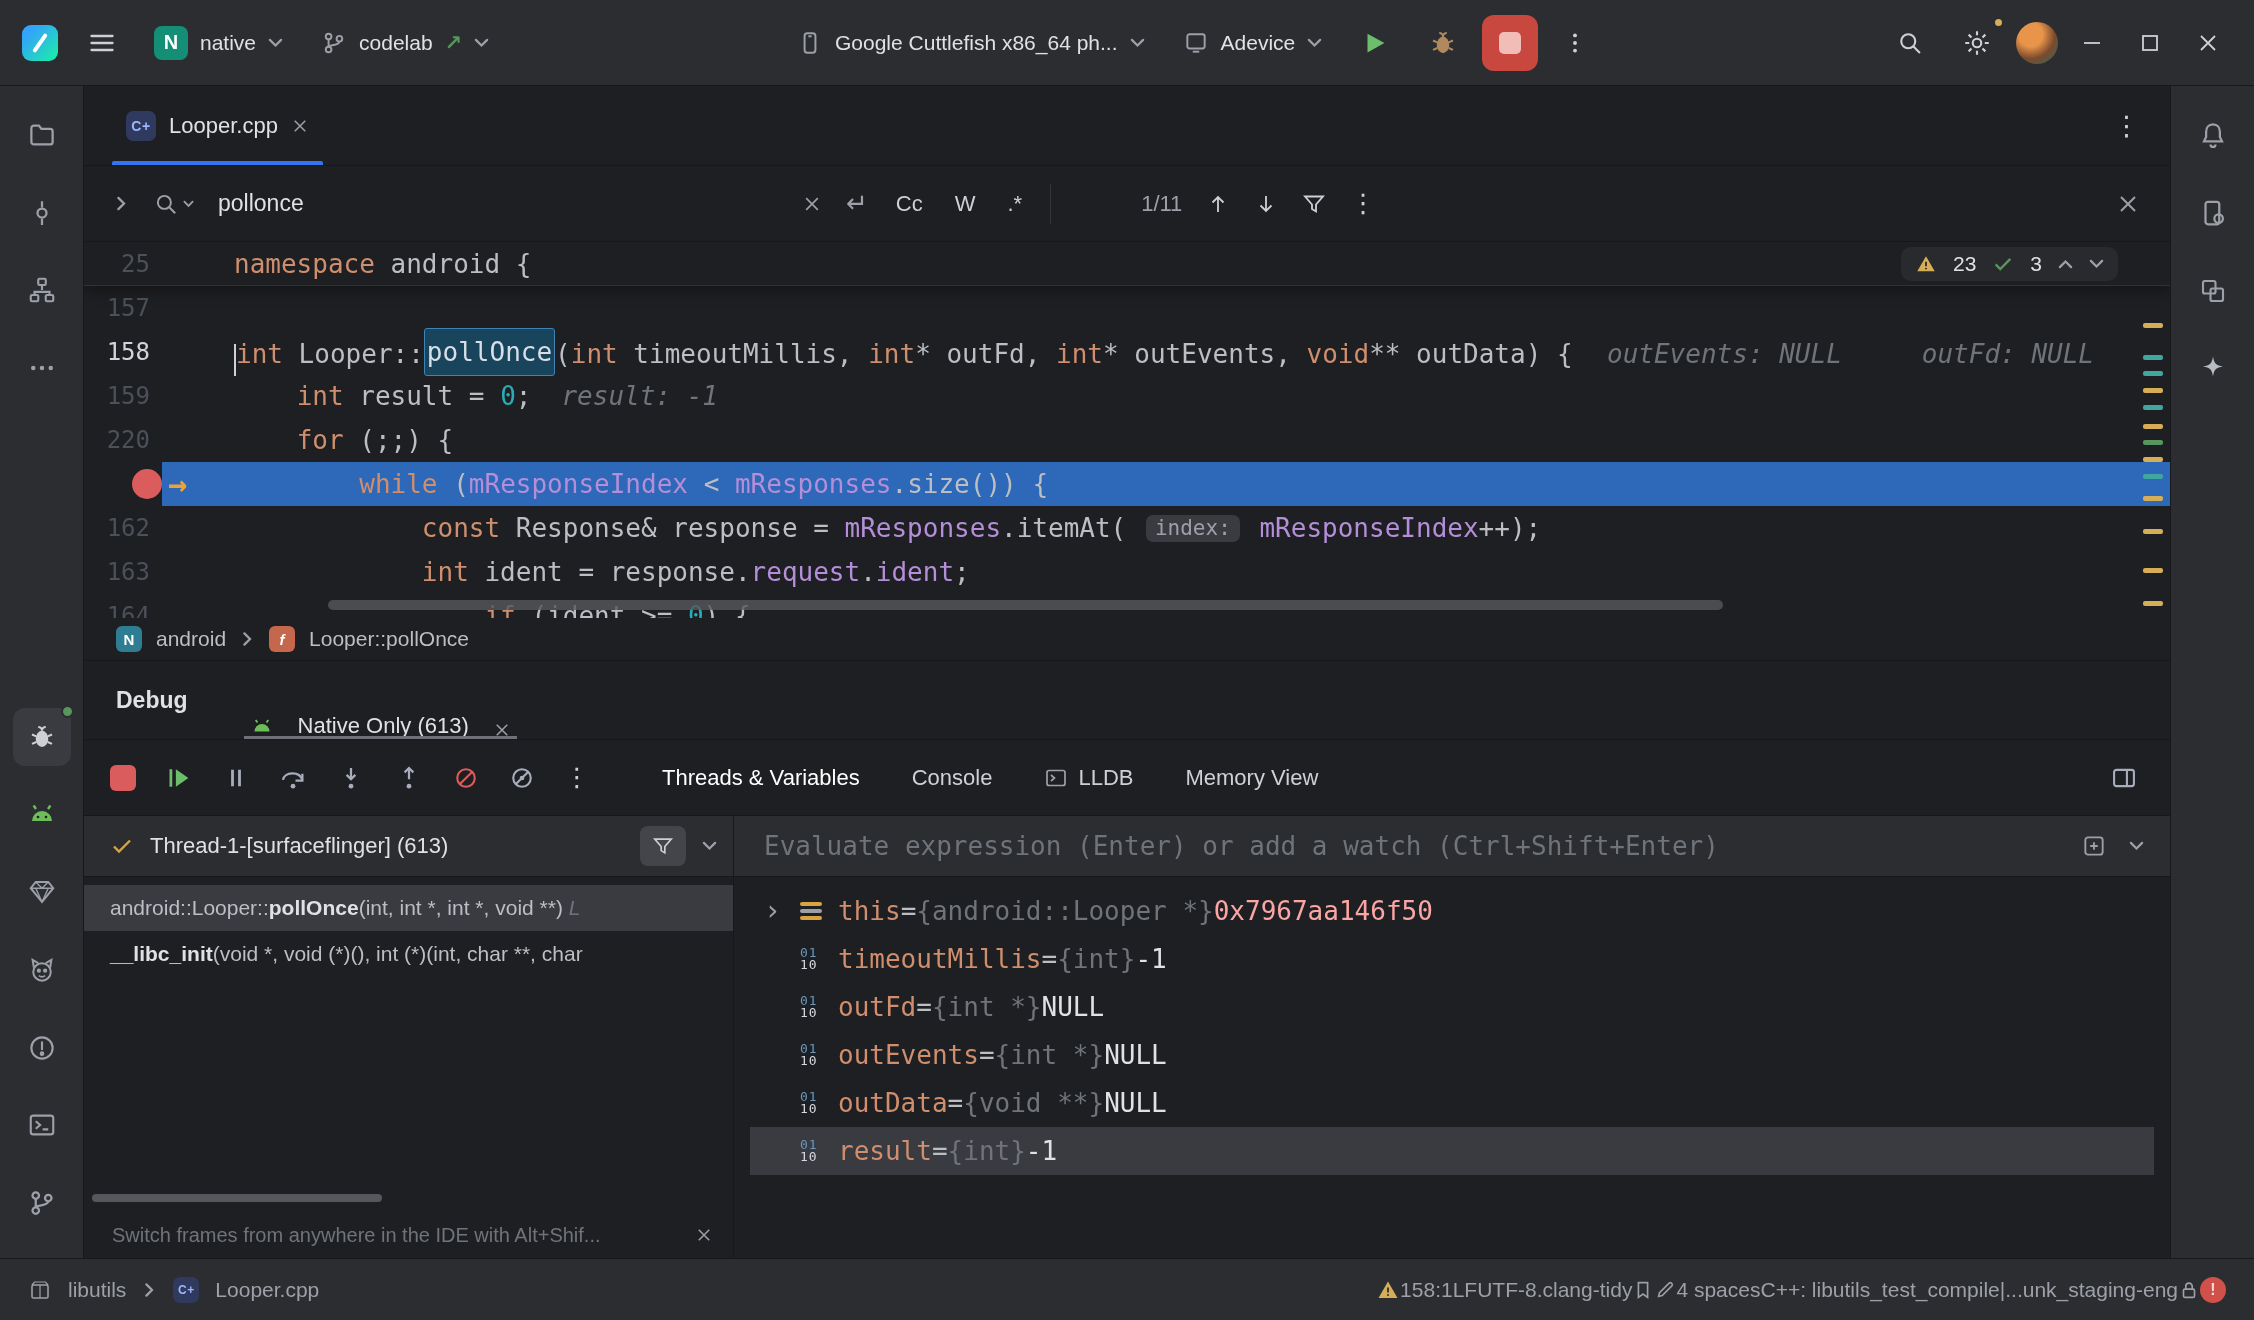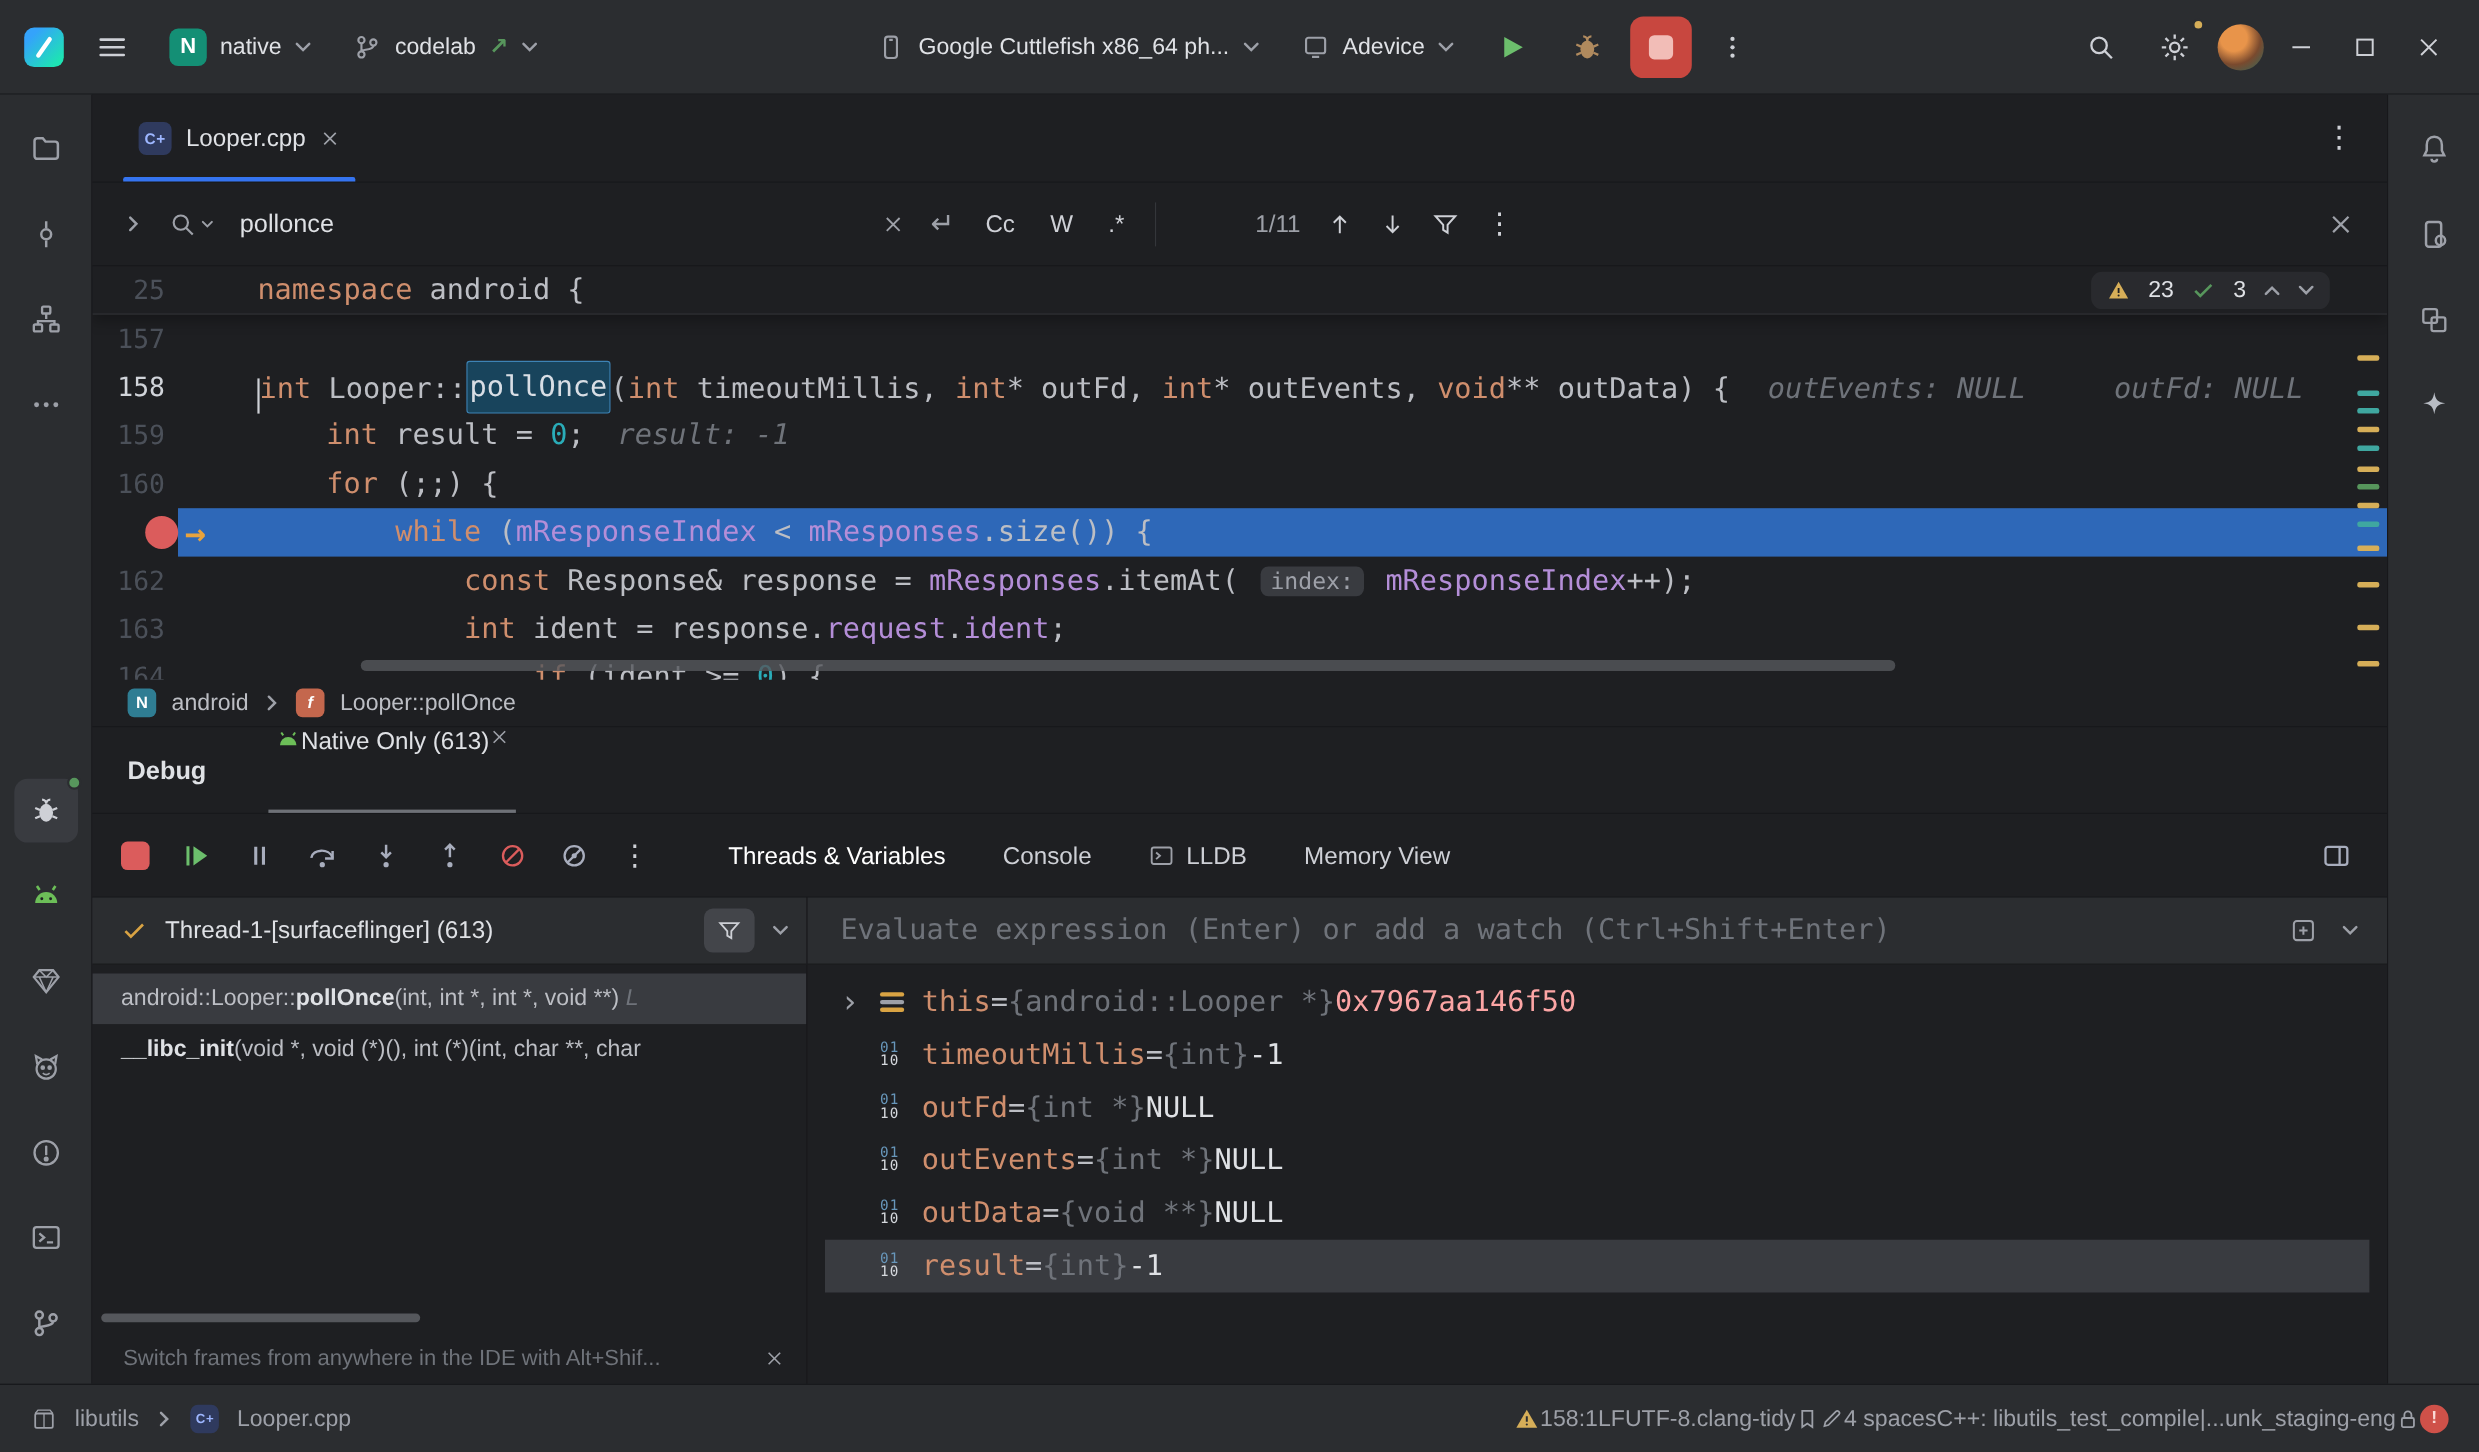--- a/index.html
+++ b/index.html
@@ -82,21 +82,21 @@
 
   
   .breadcrumbs{height:43px;display:flex;align-items:center;gap:14px;padding:0 32px;border-bottom:1px solid #17181b;flex:none;font-size:21px;color:#bcbec4}
   .bc-ic{width:26px;height:26px;border-radius:6px;color:#fff;font-size:15px;font-weight:bold;display:flex;align-items:center;justify-content:center}
   .bc-n{background:#2f7d93}
   .bc-f{background:#c4674d;font-style:italic}
 
   
   .debug-header{height:79px;display:flex;align-items:center;gap:56px;padding:0 32px;border-bottom:1px solid #17181b;flex:none}
   .dbg-title{font-size:23px;font-weight:600;color:#dfe1e5}
-  .session-tab{position:relative;height:100%;display:flex;align-items:flex-start;gap:0;color:#dfe1e5;font-size:22px;padding:0 6px}
+  .session-tab{position:relative;height:100%;display:flex;align-items:flex-end;gap:24px;color:#dfe1e5;font-size:22px;padding:0 6px}
   .session-underline{position:absolute;left:0;right:0;bottom:0;height:3px;background:#6e7177}
 
   
   .debug-toolbar{height:76px;display:flex;align-items:center;gap:28px;padding:0 26px;border-bottom:1px solid #17181b;flex:none}
   .dt-stop{width:26px;height:26px;border-radius:6px;background:#db5c5c}
   .dt-tabs{display:flex;gap:52px;margin-left:44px;font-size:22px;color:#ced0d6;align-items:center}
   .dt-tab.active{color:#ffffff}
   .dt-split{margin-left:auto;padding-right:6px}
 
   
@@ -425,21 +425,21 @@
 
       <div class="editor">
         <div class="code-line sticky">
           <div class="gutter"><span class="lnum">25</span></div>
           <div class="code-text"><span class="tok-kw">namespace</span><span class="tok-d"> android {</span></div>
         </div>
         <div id="code-lines">
             <div class="code-line"><div class="gutter"><span class="lnum">157</span></div><div class="code-text"></div></div>
             <div class="code-line"><div class="gutter"><span class="lnum cur">158</span></div><div class="code-text"><span class="caret"></span><span class="tok-kw">int</span><span class="tok-d"> Looper::</span><span class="tok-match">pollOnce</span><span class="tok-d">(</span><span class="tok-kw">int</span><span class="tok-d"> timeoutMillis, </span><span class="tok-kw">int</span><span class="tok-d">* outFd, </span><span class="tok-kw">int</span><span class="tok-d">* outEvents, </span><span class="tok-kw">void</span><span class="tok-d">** outData) {</span><span class="right-hints"><span>outEvents: NULL</span><span>outFd: NULL</span></span></div></div>
             <div class="code-line"><div class="gutter"><span class="lnum">159</span></div><div class="code-text"><span class="tok-d">    </span><span class="tok-kw">int</span><span class="tok-d"> result = </span><span class="tok-num">0</span><span class="tok-d">;</span><span class="inline-hint">result: -1</span></div></div>
-            <div class="code-line"><div class="gutter"><span class="lnum">160</span></div><div class="code-text"><span class="tok-d">    </span><span class="tok-kw">for</span><span class="tok-d"> (;;) {</span></div></div>
+            <div class="code-line"><div class="gutter"><span class="lnum">220</span></div><div class="code-text"><span class="tok-d">    </span><span class="tok-kw">for</span><span class="tok-d"> (;;) {</span></div></div>
             <div class="code-line exec"><span class="bp-dot"></span><span class="exec-arrow">→</span><div class="gutter"></div><div class="code-text"><span class="tok-d">        </span><span class="tok-kw">while</span><span class="tok-d"> (</span><span class="tok-field">mResponseIndex</span><span class="tok-d"> &lt; </span><span class="tok-field">mResponses</span><span class="tok-d">.size()) {</span></div></div>
             <div class="code-line"><div class="gutter"><span class="lnum">162</span></div><div class="code-text"><span class="tok-d">            </span><span class="tok-kw">const</span><span class="tok-d"> Response&amp; response = </span><span class="tok-field">mResponses</span><span class="tok-d">.itemAt( </span><span class="tok-inlay">index:</span><span class="tok-d"> </span><span class="tok-field">mResponseIndex</span><span class="tok-d">++);</span></div></div>
             <div class="code-line"><div class="gutter"><span class="lnum">163</span></div><div class="code-text"><span class="tok-d">            </span><span class="tok-kw">int</span><span class="tok-d"> ident = response.</span><span class="tok-field">request</span><span class="tok-d">.</span><span class="tok-field">ident</span><span class="tok-d">;</span></div></div>
             <div class="code-line"><div class="gutter"><span class="lnum">164</span></div><div class="code-text"><span class="tok-d">                </span><span class="tok-kw">if</span><span class="tok-d"> (ident &gt;= </span><span class="tok-num">0</span><span class="tok-d">) {</span></div></div>
           </div>
         <div class="insp">
           <span>
               <svg width="22" height="22" viewBox="0 0 24 24">
                 <path d="M12 3.5L21.5 20h-19z" fill="#D6AE58"></path>
                 <path d="M12 9.5v5" stroke="#1e1f22" stroke-width="1.8"></path>

